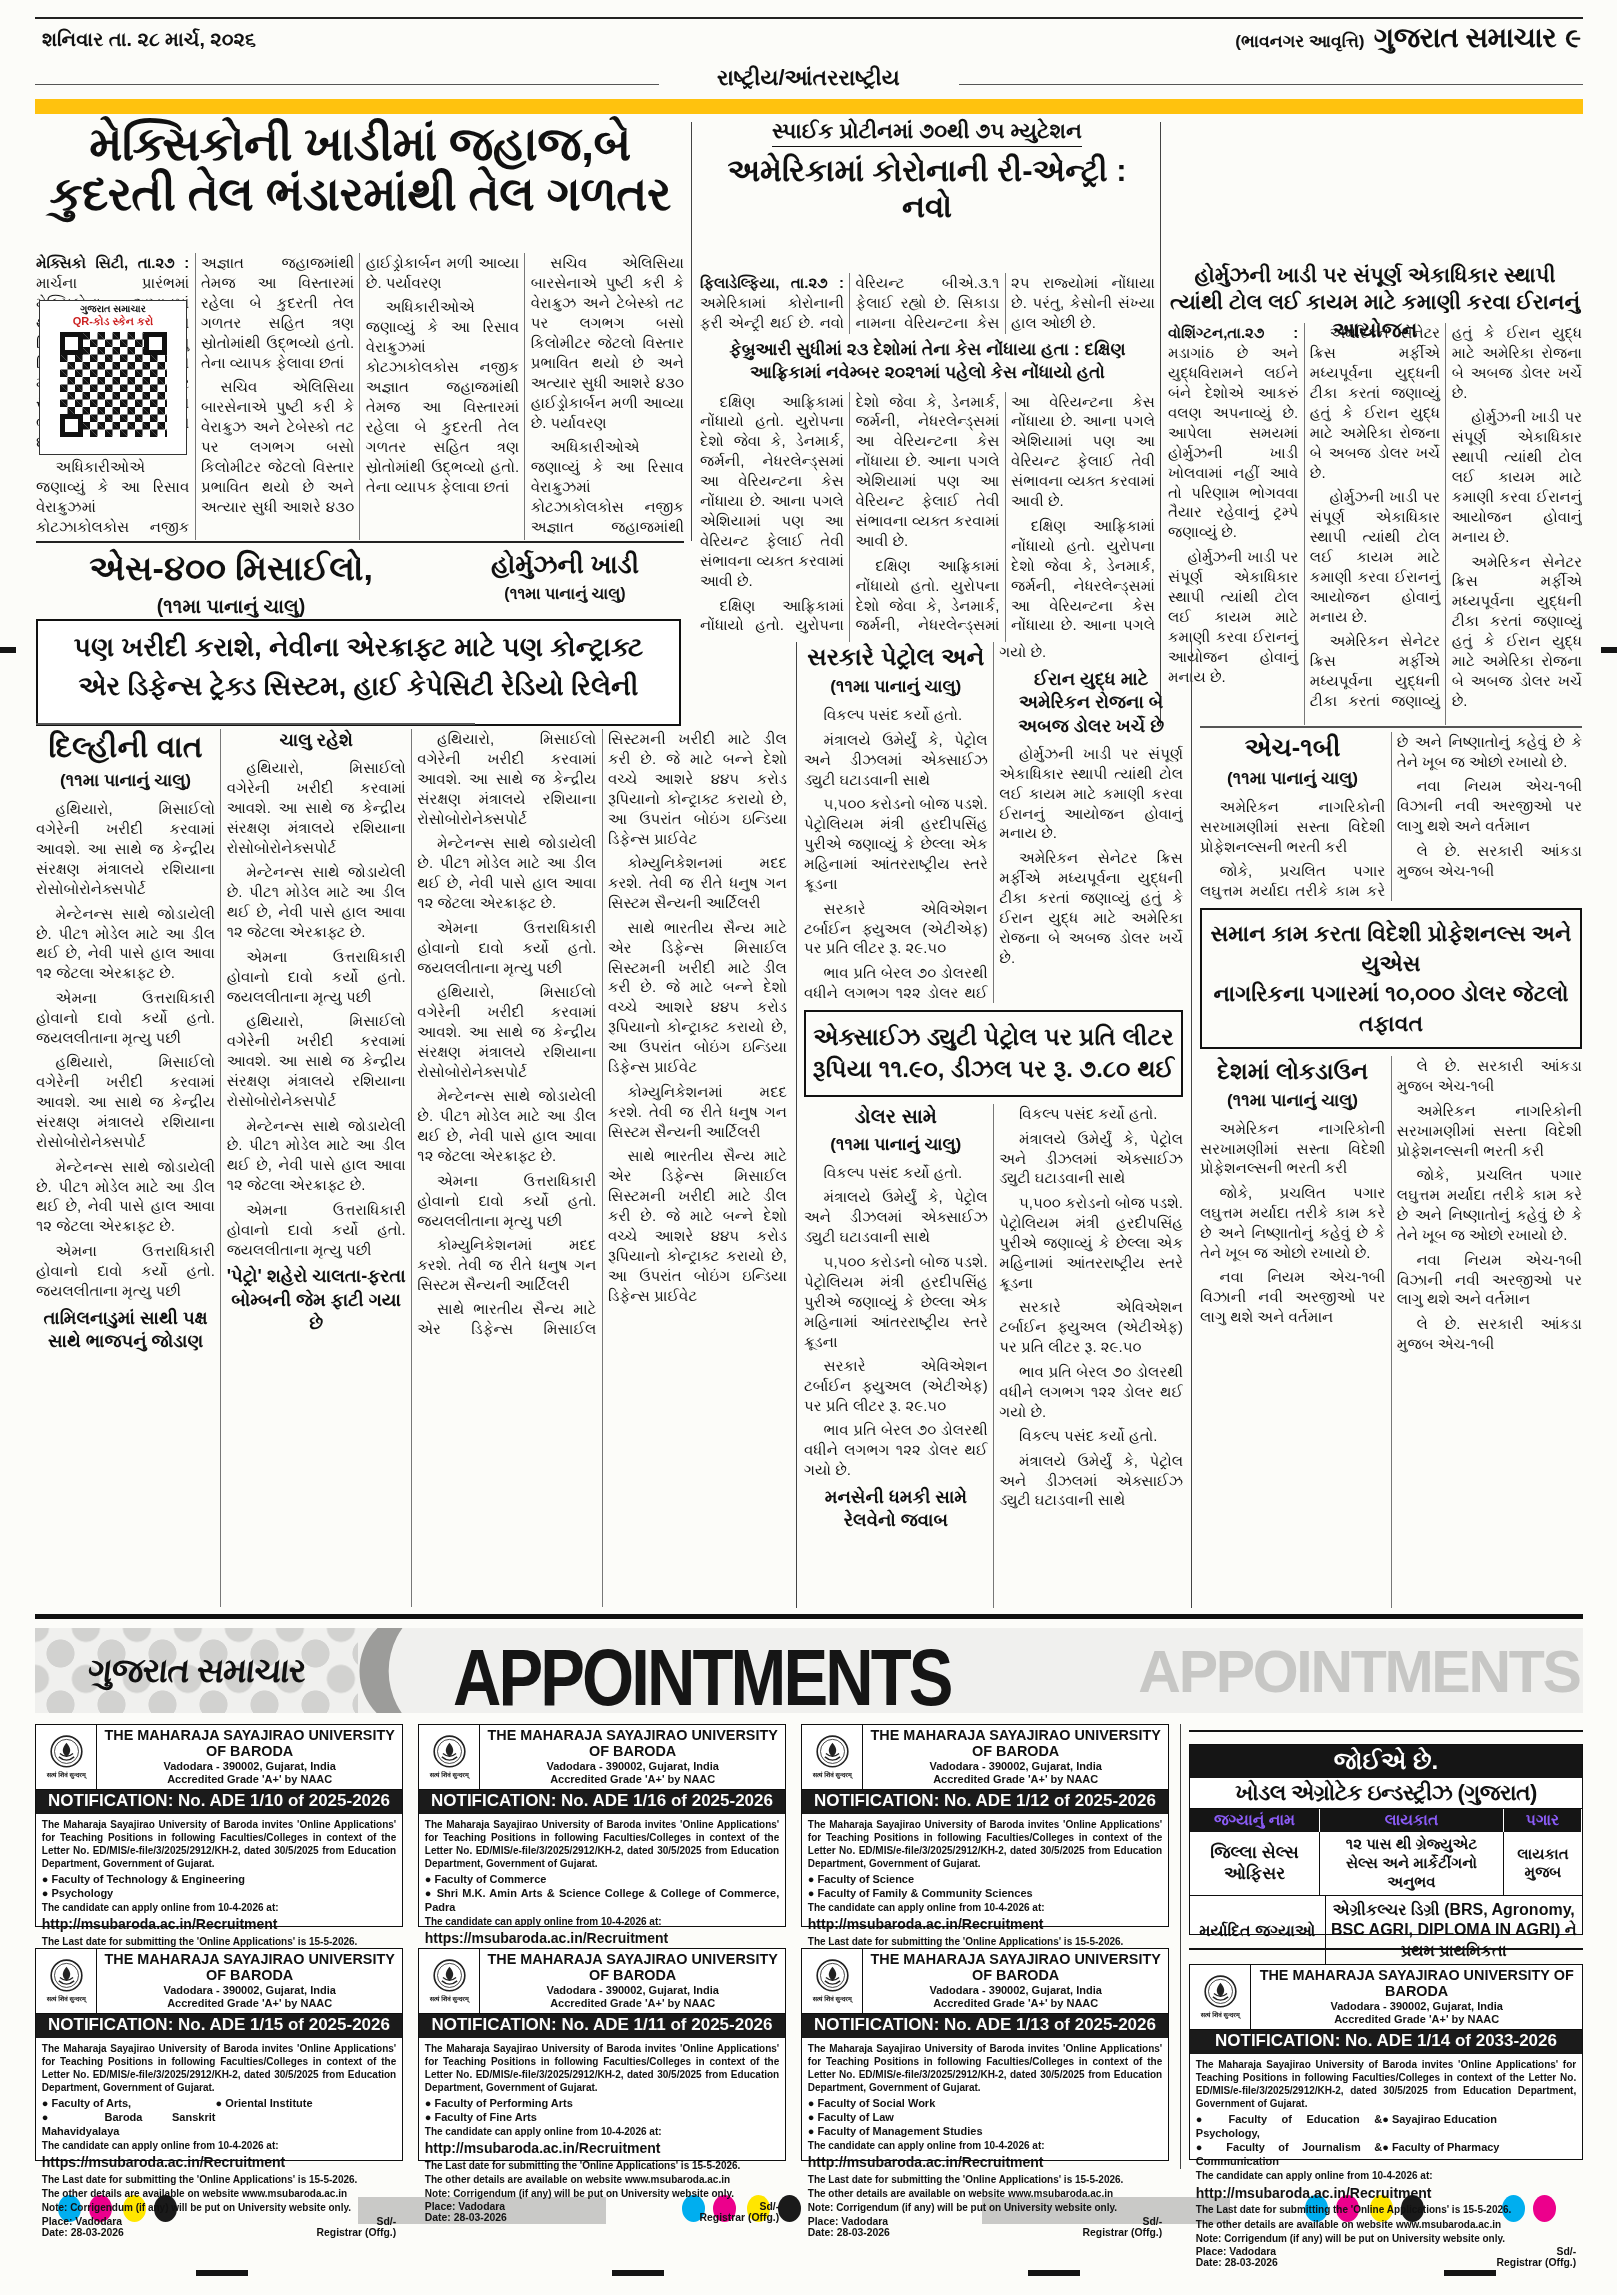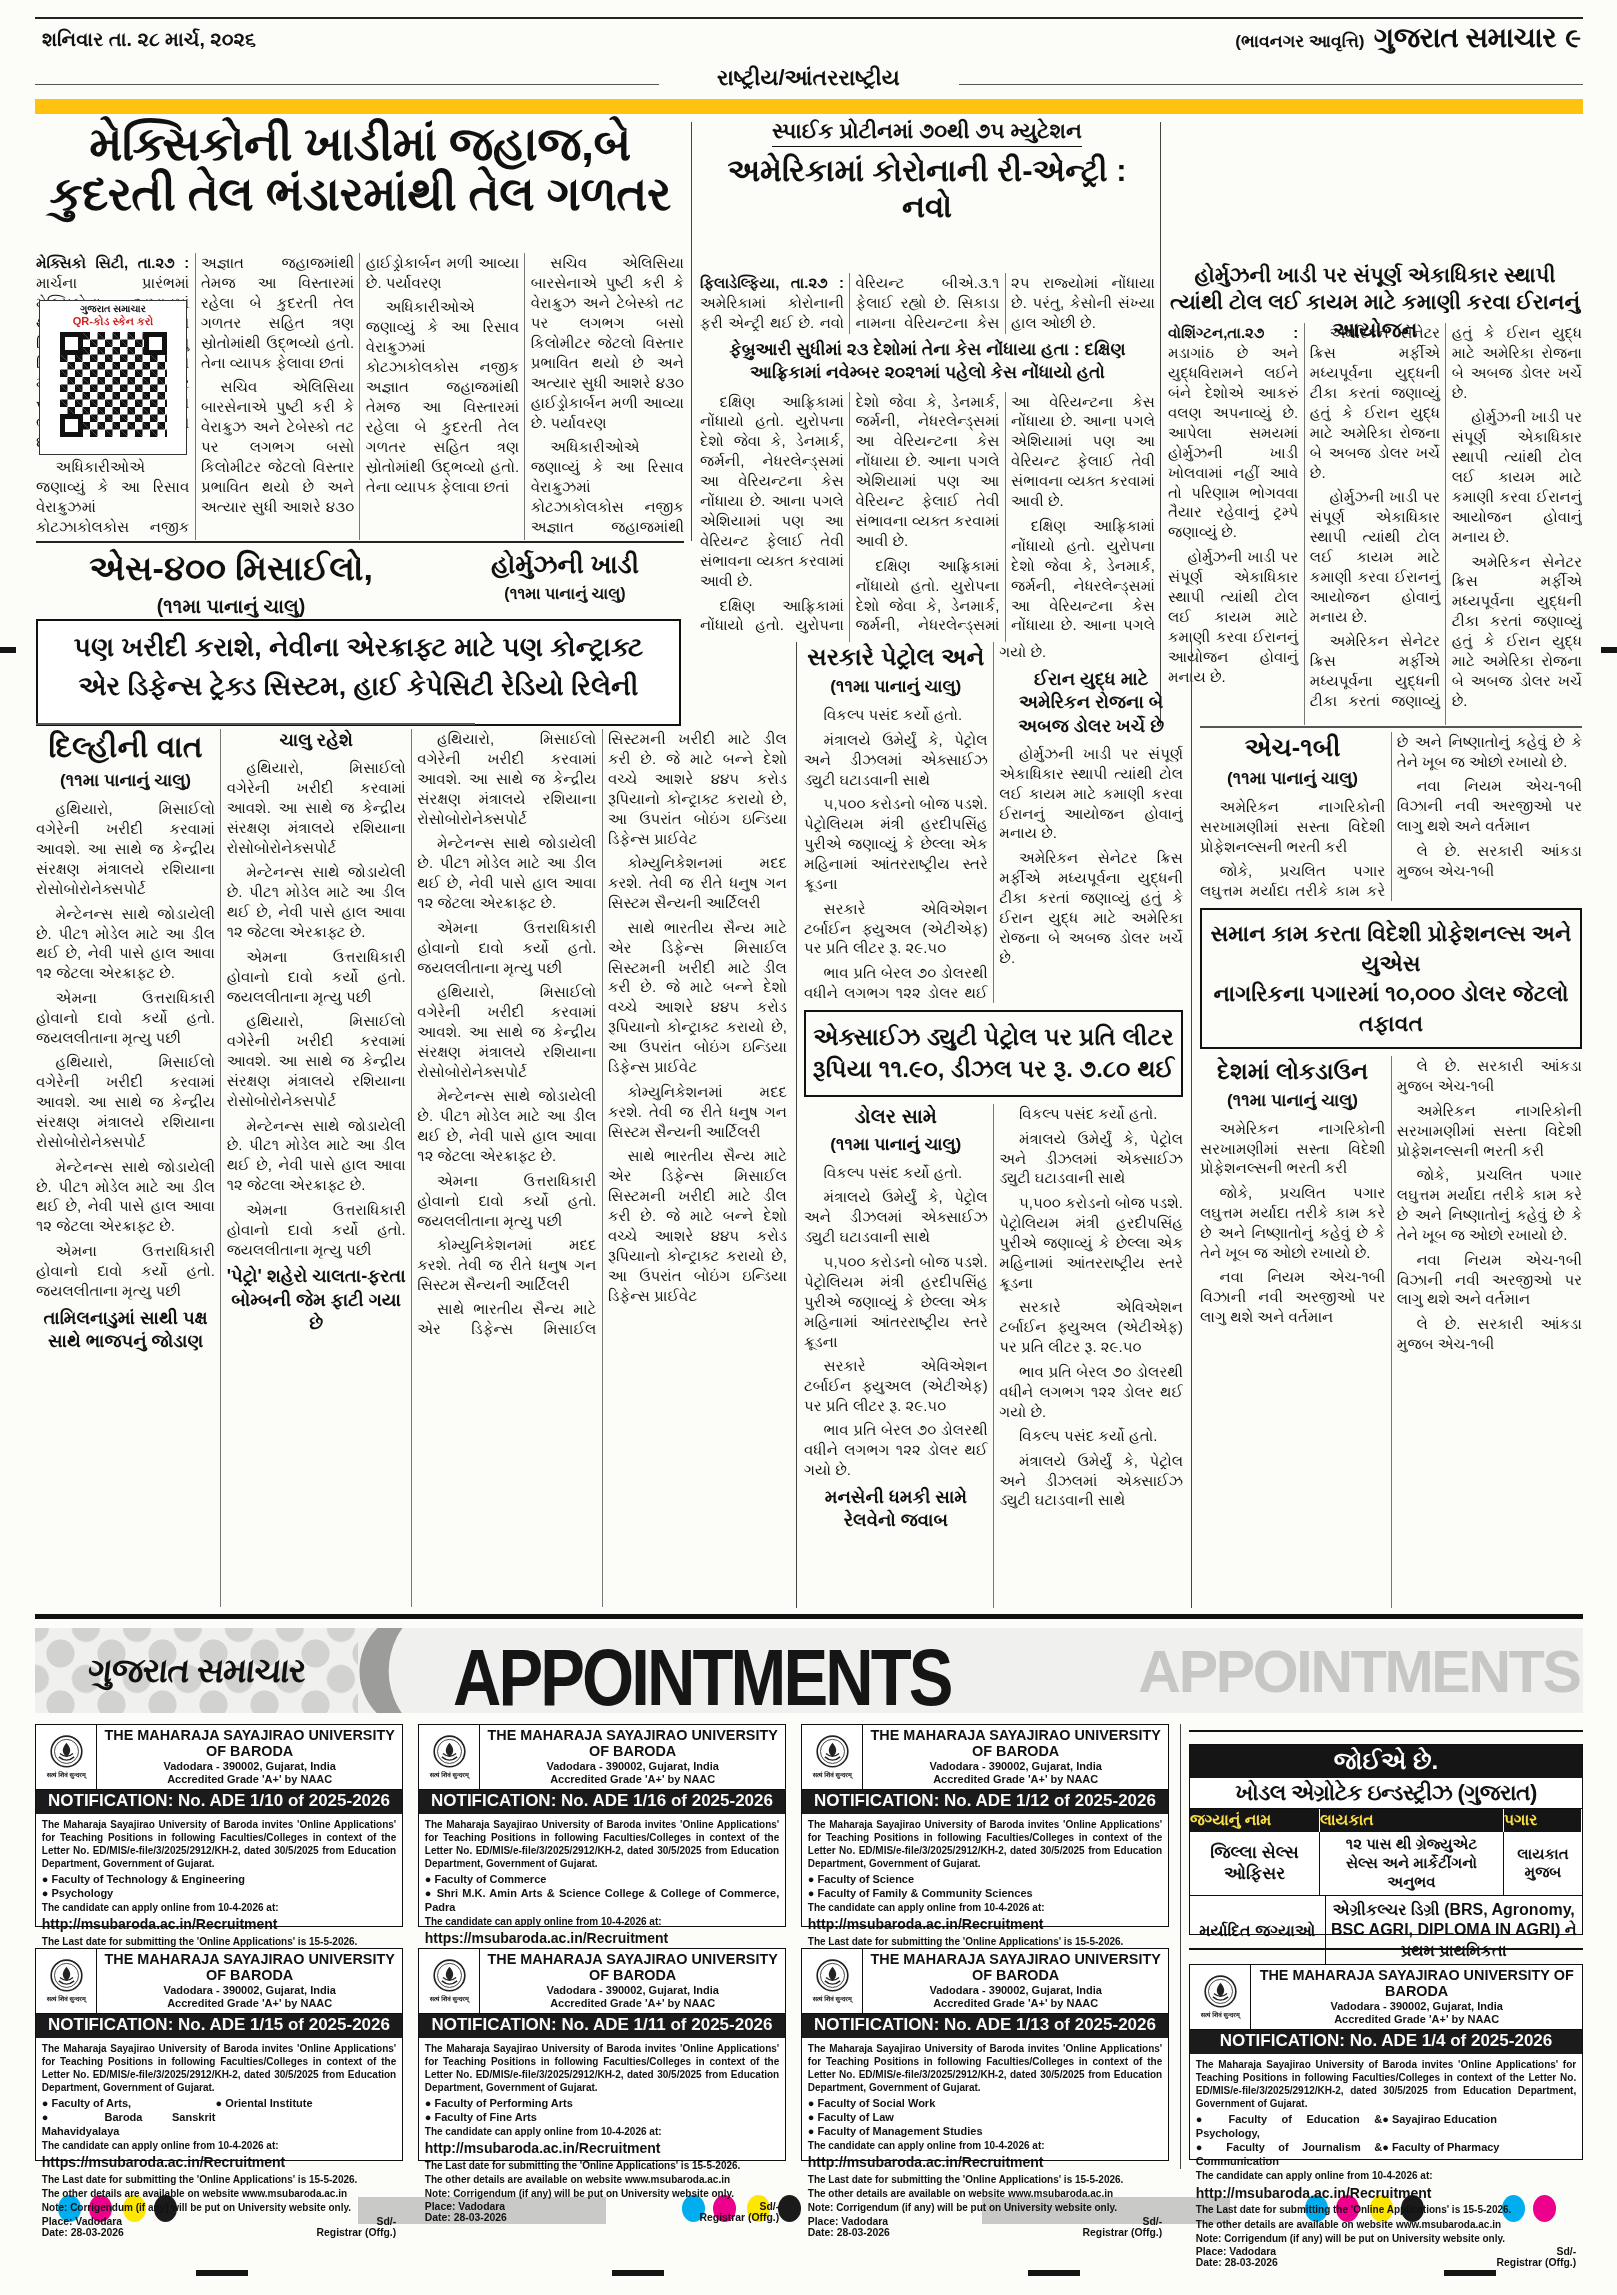--- a/index.html
+++ b/index.html
@@ -92,21 +92,21 @@
   .m-fac.twocol .fi{display:inline-block;width:49%;vertical-align:top;}
   .m-apply,.m-last,.m-details,.m-note{margin:0 0 1.2px;}
   .m-url{font-size:14px;font-weight:800;margin:0.6px 0 1.7px;}
   .m-foot{display:flex;justify-content:space-between;align-items:flex-end;padding:0 5.8px 3.5px;font-size:10.4px;font-weight:700;}
   
   .khodal{position:absolute;left:1189px;top:1744px;width:394px;height:191px;border:1.7px solid #0e0e0e;background:#fff;
           box-sizing:border-box;display:flex;flex-direction:column;font-weight:800;}
   .k-wanted{background:#151515;color:#fff;text-align:center;font-size:24px;padding:2.3px 0;}
   .k-company{text-align:center;font-size:22px;padding:2.3px 0;border-bottom:1.7px solid #0e0e0e;letter-spacing:-0.6px;}
   .k-table{display:grid;grid-template-columns:130px 1fr 78px;border-bottom:1.7px solid #0e0e0e;}
-  .k-th{background:#151515;color:#fde047;font-size:15.6px;padding:2.3px 0;border-right:1.7px solid #fff;}
+  .k-th{background:#151515;color:#8b5cf6;text-align:center;font-size:15.6px;padding:2.3px 0;border-right:1.7px solid #fff;}
   .k-th:last-child{border-right:none;}
   .k-cell{border-right:1.7px solid #0e0e0e;display:flex;flex-direction:column;justify-content:center;text-align:center;
           font-size:15px;line-height:1.25;padding:3.5px 1.2px;}
   .k-cell:last-child{border-right:none;}
   .k-limited-row{display:flex;border-bottom:1.7px solid #0e0e0e;}
   .k-lim{width:130px;font-size:16px;display:flex;align-items:center;justify-content:center;text-align:center;
          border-right:1.7px solid #0e0e0e;padding:2.3px;}
   .k-pref{flex:1;font-size:16px;line-height:1.3;text-align:center;padding:3.5px 2.3px;display:flex;align-items:center;}
   .k-loc{flex:1;font-size:13.6px;line-height:1.45;padding:2.3px 3.5px;}
   .k-loc-label{background:#151515;color:#fff;padding:1.2px 4.6px;font-size:13.3px;}
@@ -658,21 +658,21 @@
           <path d="M20 34 Q32 44 44 34 M18 40 Q32 52 46 40" stroke="#222" fill="none" stroke-width="2.5"></path>
         </svg>
         <div class="m-motto">सत्यं शिवं सुन्दरम्</div>
       </div>
       <div class="m-title">
         <div class="m-univ">THE MAHARAJA SAYAJIRAO UNIVERSITY OF BARODA</div>
         <div class="m-addr">Vadodara - 390002, Gujarat, India</div>
         <div class="m-grade">Accredited Grade 'A+' by NAAC</div>
       </div>
     </div>
-    <div class="m-notif">NOTIFICATION: No. ADE 1/4 of 2025-2026</div>
+    <div class="m-notif">NOTIFICATION: No. ADE 1/14 of 2033-2026</div>
     <div class="m-body">
       <p class="m-intro">The Maharaja Sayajirao University of Baroda invites 'Online Applications' for Teaching Positions in following Faculties/Colleges in context of the Letter No. ED/MIS/e-file/3/2025/2912/KH-2, dated 30/5/2025 from Education Department, Government of Gujarat.</p>
       <div class="m-fac twocol"><span class="fi">● Faculty of Education &amp; Psychology,</span><span class="fi">● Sayajirao Education</span><span class="fi">● Faculty of Journalism &amp; Communication</span><span class="fi">● Faculty of Pharmacy</span></div>
       <p class="m-apply">The candidate can apply online from <b>10-4-2026</b> at:</p>
       <p class="m-url">http://msubaroda.ac.in/Recruitment</p>
       <p class="m-last">The Last date for submitting the 'Online Applications' is <b>15-5-2026.</b></p>
       <p class="m-details">The other details are available on website <b>www.msubaroda.ac.in</b></p>
       <p class="m-note">Note: Corrigendum (if any) will be put on University website only.</p>
     </div>
     <div class="m-foot">

